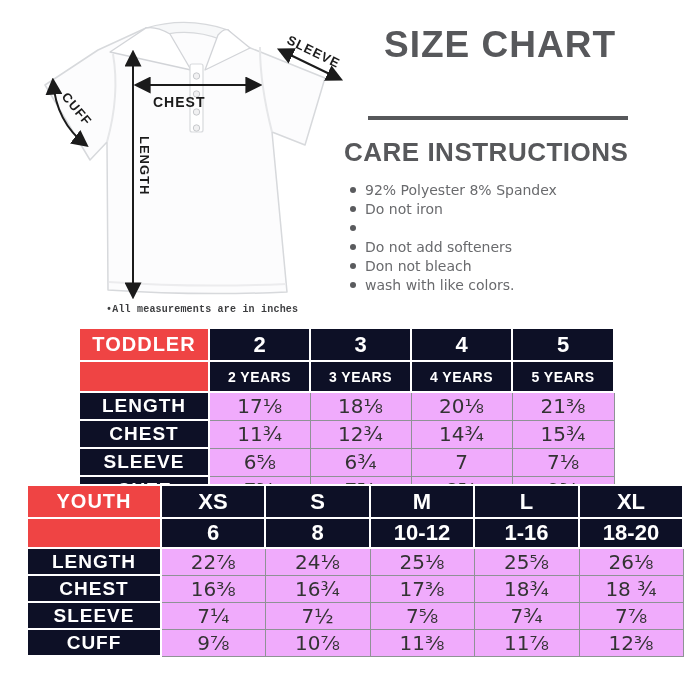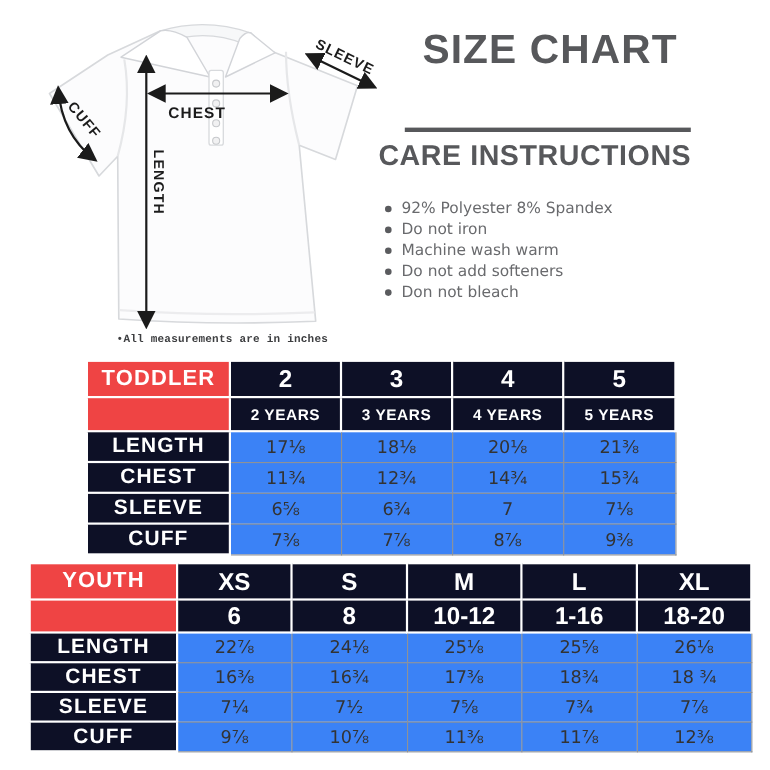--- a/index.html
+++ b/index.html
@@ -9,43 +9,43 @@
   
   .shirt{position:absolute;left:20px;top:10px;width:332px;height:302px;}
 
   .note{position:absolute;left:106px;top:304px;font-family:Liberation Mono, monospace;
         font-weight:bold;font-size:10px;color:#3d3e40;letter-spacing:.2px;}
 
   
   .title{position:absolute;left:342px;top:22px;width:316px;text-align:center;
          font-weight:bold;font-size:37px;line-height:45px;color:#57585b;letter-spacing:1px;}
   .title-underline{position:absolute;left:368px;top:116px;width:260px;height:4px;background:#57585b;}
-  .care-heading{position:absolute;left:344px;top:126px;font-weight:bold;font-size:26px;
+  .care-heading{position:absolute;left:344px;top:137px;font-weight:bold;font-size:26px;
                 color:#57585b;letter-spacing:.5px;}
   .care-list{position:absolute;left:350px;top:180px;margin:0;padding:0;list-style:none;
              font-family:"DejaVu Sans",sans-serif;font-size:14px;color:#696a6d;}
   .care-list li{display:flex;align-items:center;gap:9px;height:19px;text-align:center;}
   .dot{width:6px;height:6px;border-radius:50%;background:#5a5b5e;flex:none;}
 
   
   table.tbl{position:absolute;border-collapse:collapse;table-layout:fixed;text-align:center;}
   table.tbl td{padding:0;vertical-align:middle;}
   .toddler{left:78px;top:327px;width:535px;}
-  .youth{left:26px;top:511px;width:656px;}
+  .youth{left:26px;top:484px;width:656px;}
   .toddler tr{height:28px;} .toddler tr.r-size{height:33px;} .toddler tr.r-sub{height:31px;}
   .youth tr{height:27px;}   .youth tr.r-size{height:33px;}   .youth tr.r-sub{height:30px;}
 
   td.c-blue{background:#ef4444;border:2px solid #fff;color:#fff;font-weight:bold;
             font-size:20px;letter-spacing:1px;}
   td.c-navy{background:#0d1026;border:2px solid #fff;color:#fff;font-weight:bold;}
   td.c-size{font-size:22px;}
   td.c-sub{font-size:14px;letter-spacing:.5px;}
   td.c-label{font-size:19px;letter-spacing:1px;}
-  td.c-val{background:#3b82f6;border:1px solid #8f9296;color:#333;
-           font-family:"DejaVu Sans",sans-serif;font-size:16px;}
+  td.c-val{background:#f0abfc;border:1px solid #8f9296;color:#333;
+           font-family:"DejaVu Sans",sans-serif;font-size:20px;}
 </style>
 </head>
 <body>
 
 <div class="page">
 
   <div class="shirt">
     <svg width="332" height="302" viewBox="0 0 332 302">
       <defs>
         <marker id="ah" viewBox="0 0 10 10" refX="8" refY="5" markerWidth="8.5" markerHeight="8.5" orient="auto-start-reverse">
@@ -96,29 +96,32 @@
     <li>
         <span class="dot"></span>
         <span>92% Polyester 8% Spandex</span>
       </li>
     <li>
         <span class="dot"></span>
         <span>Do not iron</span>
       </li>
     <li>
         <span class="dot"></span>
-        <span>Machine wash warm</span>
       </li>
     <li>
         <span class="dot"></span>
         <span>Do not add softeners</span>
       </li>
     <li>
         <span class="dot"></span>
         <span>Don not bleach</span>
+      </li>
+    <li>
+        <span class="dot"></span>
+        <span>wash with like colors.</span>
       </li>
   </ul>
 
   <table class="tbl toddler">
     <colgroup>
         <col style="width:130px">
         <col style="width:101px">
         <col style="width:101px">
         <col style="width:101px">
         <col style="width:102px">

